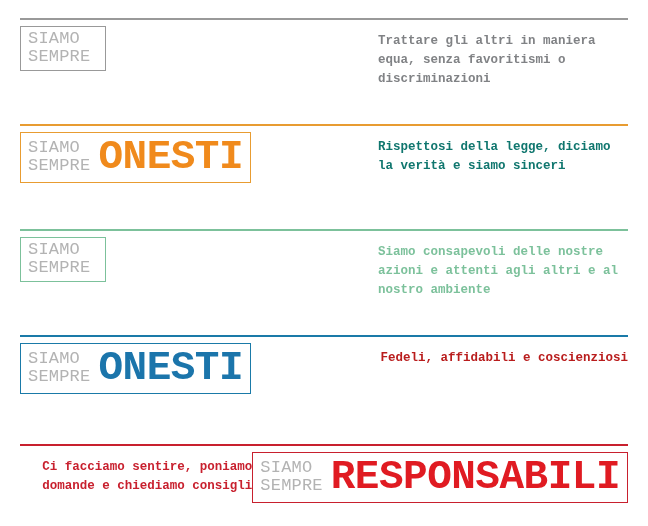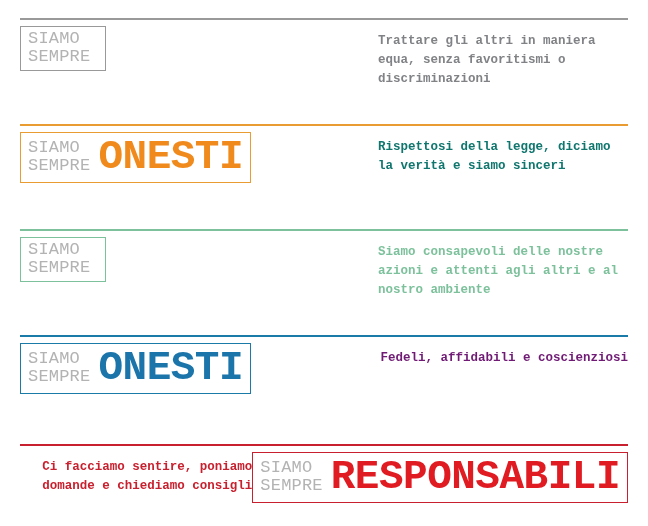--- a/index.html
+++ b/index.html
@@ -106,21 +106,21 @@
   .t-orange .desc { color: #0f766e; }
 
   .t-green  .rule { background: #7cc19b; }
   .t-green  .claim { border-color: #7cc19b; }
   .t-green  .claim-word { color: #6fbd93; }
   .t-green  .desc { color: #7cc19b; }
 
   .t-blue   .rule { background: #1a7aa8; }
   .t-blue   .claim { border-color: #1a7aa8; }
   .t-blue   .claim-word { color: #1b75ab; }
-  .t-blue   .desc { color: #701a75; }
+  .t-blue   .desc { color: #b91c1c; }
 
   .t-red    .rule { background: #c8202e; }
   .t-red    .claim { border-color: #c8202e; }
   .t-red    .claim-word { color: #e01b22; }
   .t-red    .desc { color: #c8202e; }
 
   
   #block-0 { top: 18px; }
   #block-1 { top: 124px; }
   #block-2 { top: 229px; }

